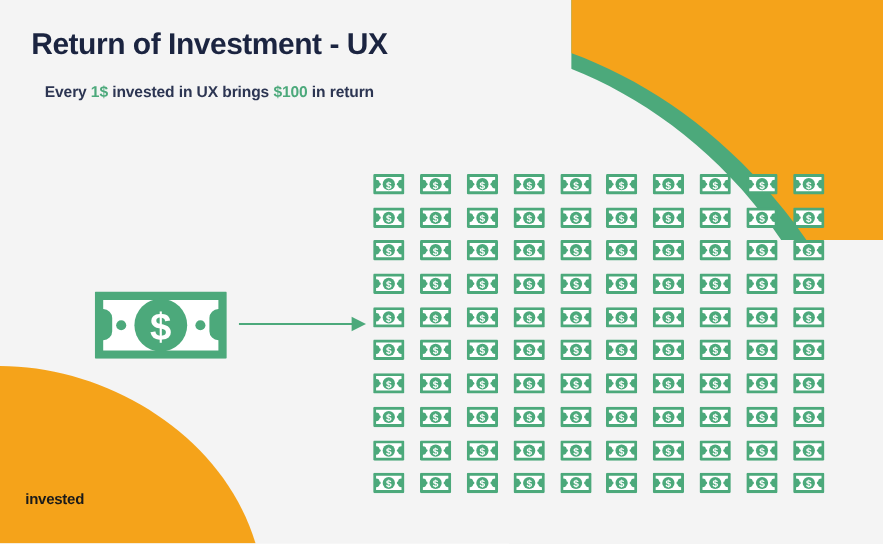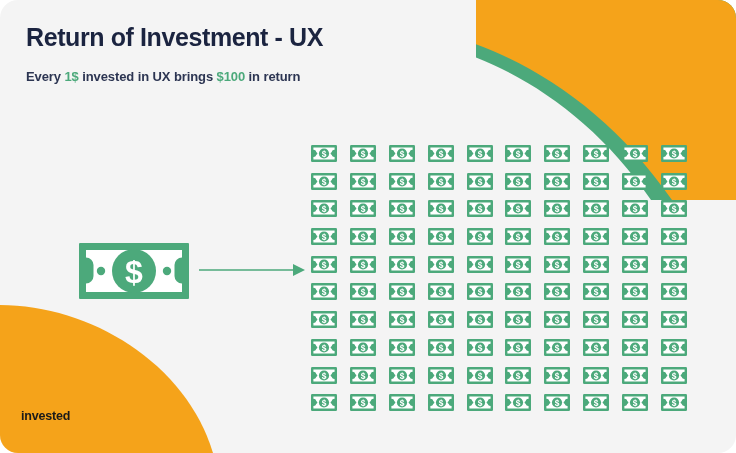--- a/index.html
+++ b/index.html
@@ -11,21 +11,20 @@
     height: 453px;
     overflow: hidden;
     font-family: "Liberation Sans", sans-serif;
   }
   .slide {
     position: relative;
     width: 736px;
     height: 453px;
     background: #f4f4f4;
     overflow: hidden;
-    border-radius: 18px;
   }
 
   
   .corner-tr {
     position: absolute;
     top: 0;
     right: 0;
     width: 260px;
     height: 200px;
     overflow: hidden;
@@ -56,20 +55,21 @@
     margin: 0;
     line-height: 1.25;
   }
   .subtitle {
     margin: 16px 0 0 0;
     font-size: 13px;
     font-weight: bold;
     color: #2c3552;
     letter-spacing: -0.1px;
     line-height: 1.3;
+    text-align: center;
   }
   .subtitle .hl {
     color: #4ca97b;
     font-weight: bold;
   }
 
   
   .big-bill {
     position: absolute;
     left: 79px;

